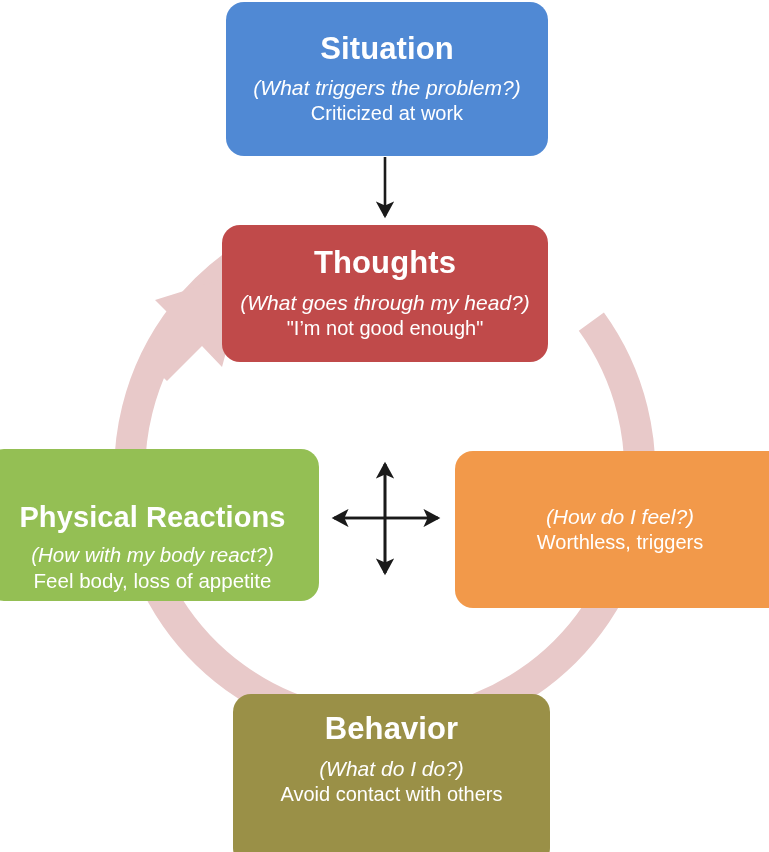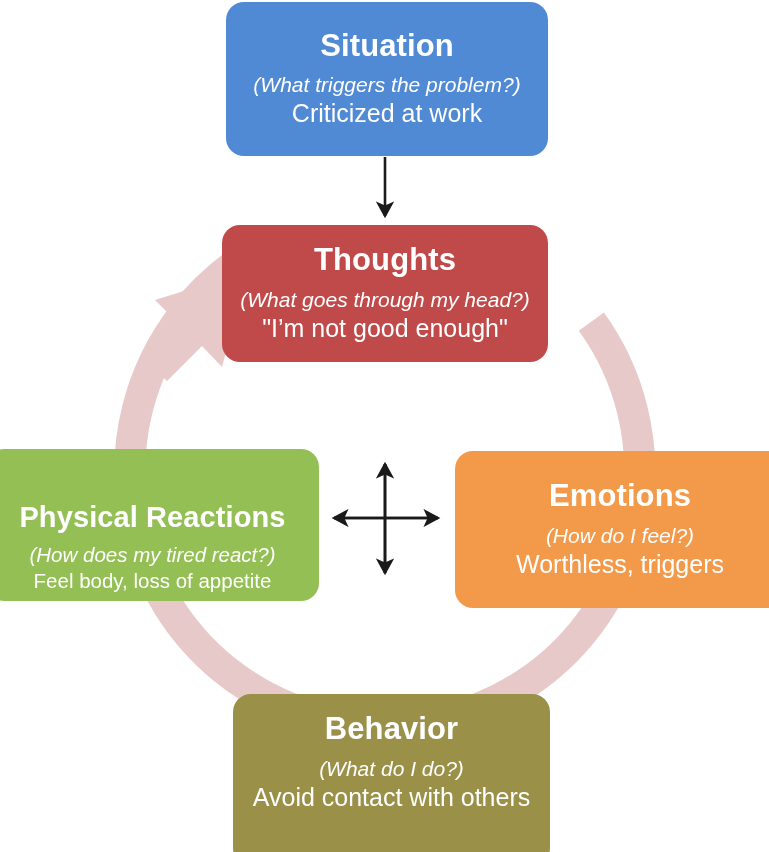--- a/index.html
+++ b/index.html
@@ -46,21 +46,21 @@
     line-height: 1.12;
     letter-spacing: 0.1px;
     margin-bottom: 9px;
   }
   .node .q {
     font-size: 21px;
     line-height: 1.24;
     font-style: italic;
   }
   .node .a {
-    font-size: 25px;
+    font-size: 20px;
     line-height: 1.24;
   }
 
   
   #node-situation {
     left: 226px;
     top: 2px;
     width: 322px;
     height: 154px;
     background: #5089d4;
@@ -131,26 +131,25 @@
   </div>
 
   <div class="node" id="node-thoughts">
     <div class="title">Thoughts</div>
     <div class="q">(What goes through my head?)</div>
     <div class="a">"I’m not good enough"</div>
   </div>
 
   <div class="node" id="node-physical">
     <div class="title">Physical Reactions</div>
-    <div class="q">(How does my tired react?)</div>
+    <div class="q">(How with my body react?)</div>
     <div class="a">Feel body, loss of appetite</div>
   </div>
 
   <div class="node" id="node-emotions">
-    <div class="title">Emotions</div>
     <div class="q">(How do I feel?)</div>
     <div class="a">Worthless, triggers</div>
   </div>
 
   <div class="node" id="node-behavior">
     <div class="title">Behavior</div>
     <div class="q">(What do I do?)</div>
     <div class="a">Avoid contact with others</div>
   </div>
 

